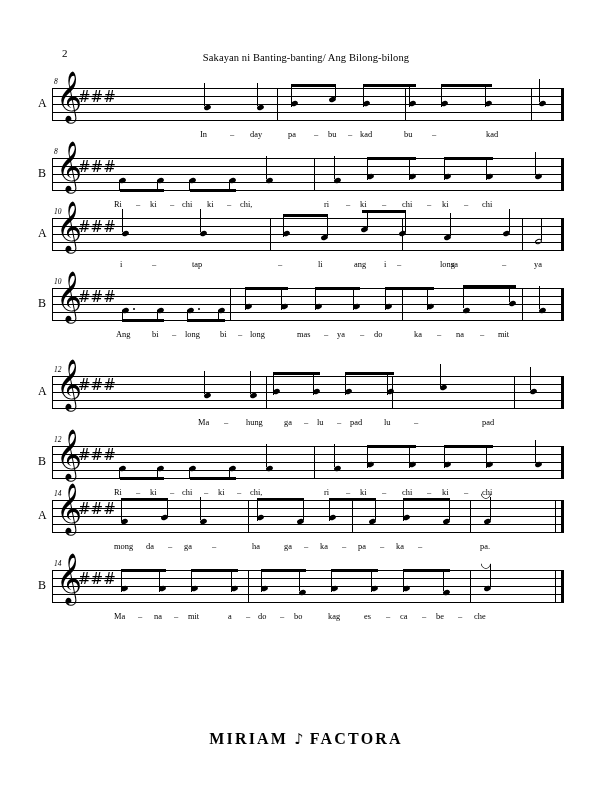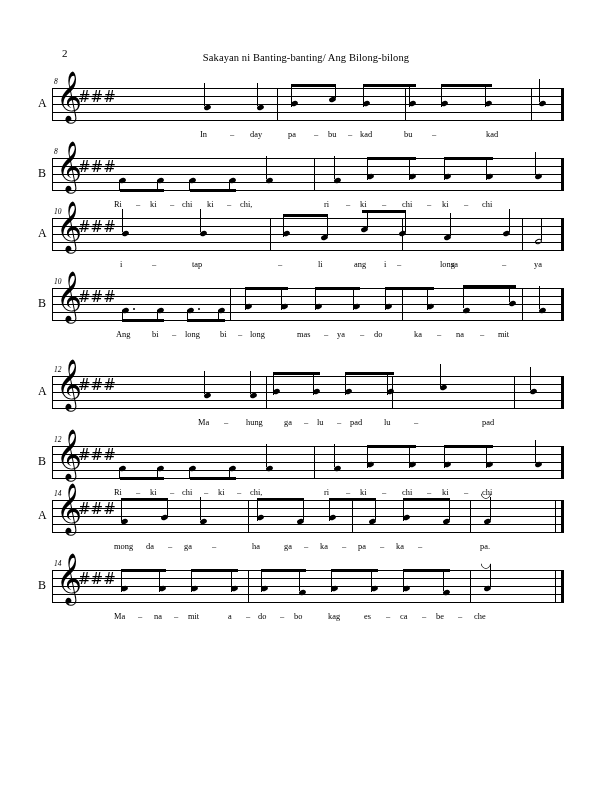--- a/index.html
+++ b/index.html
@@ -715,14 +715,17 @@
       <div class="lyric" style="left:312px; top:42px;">es</div>
       <div class="lyric" style="left:334px; top:42px;">–</div>
       <div class="lyric" style="left:348px; top:42px;">ca</div>
       <div class="lyric" style="left:370px; top:42px;">–</div>
       <div class="lyric" style="left:384px; top:42px;">be</div>
       <div class="lyric" style="left:406px; top:42px;">–</div>
       <div class="lyric" style="left:422px; top:42px;">che</div>
     </div>
   </div>
 
+  <div class="footer">
+    <span class="footer-text">MIRIAM</span><span class="footer-mark">♪</span><span class="footer-text">FACTORA</span>
+  </div>
 
 </div>
 
 </body></html>

